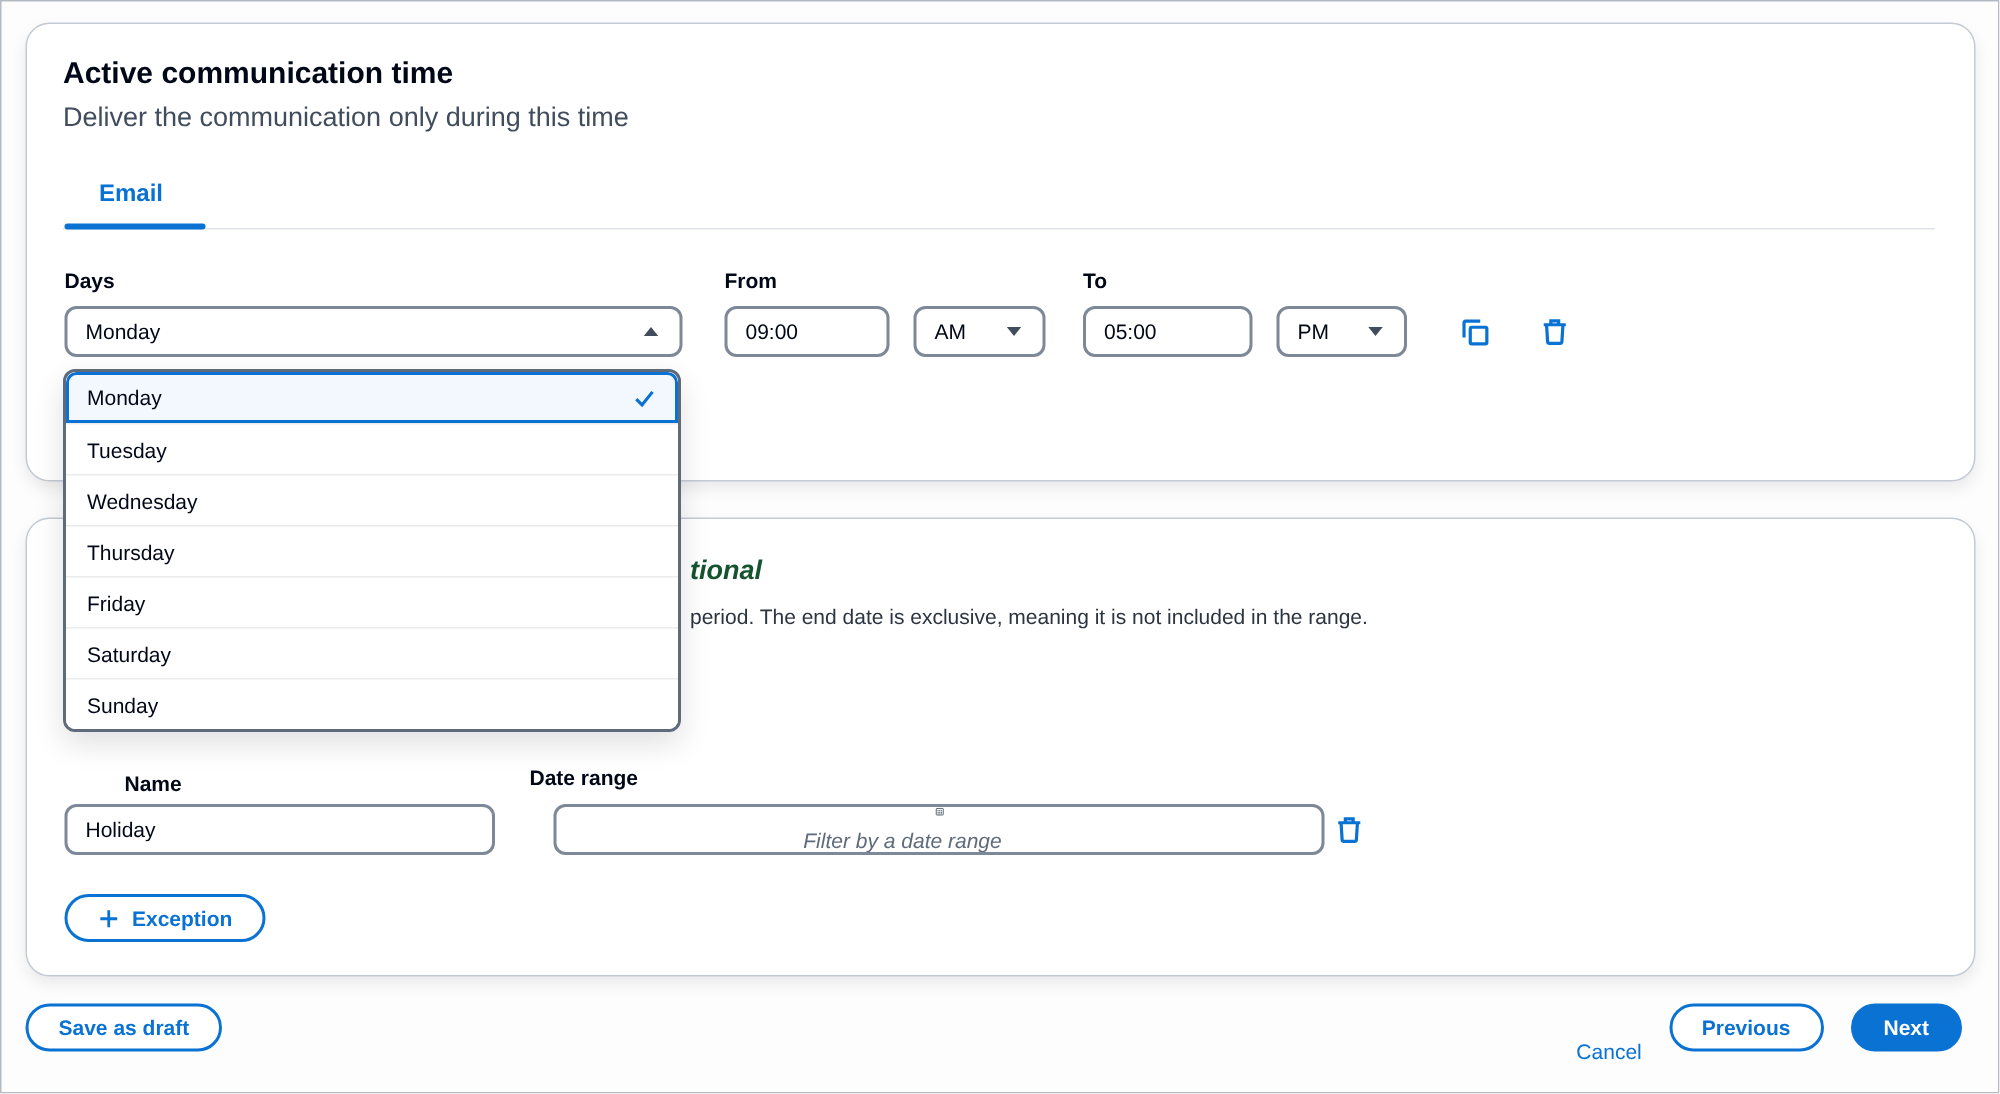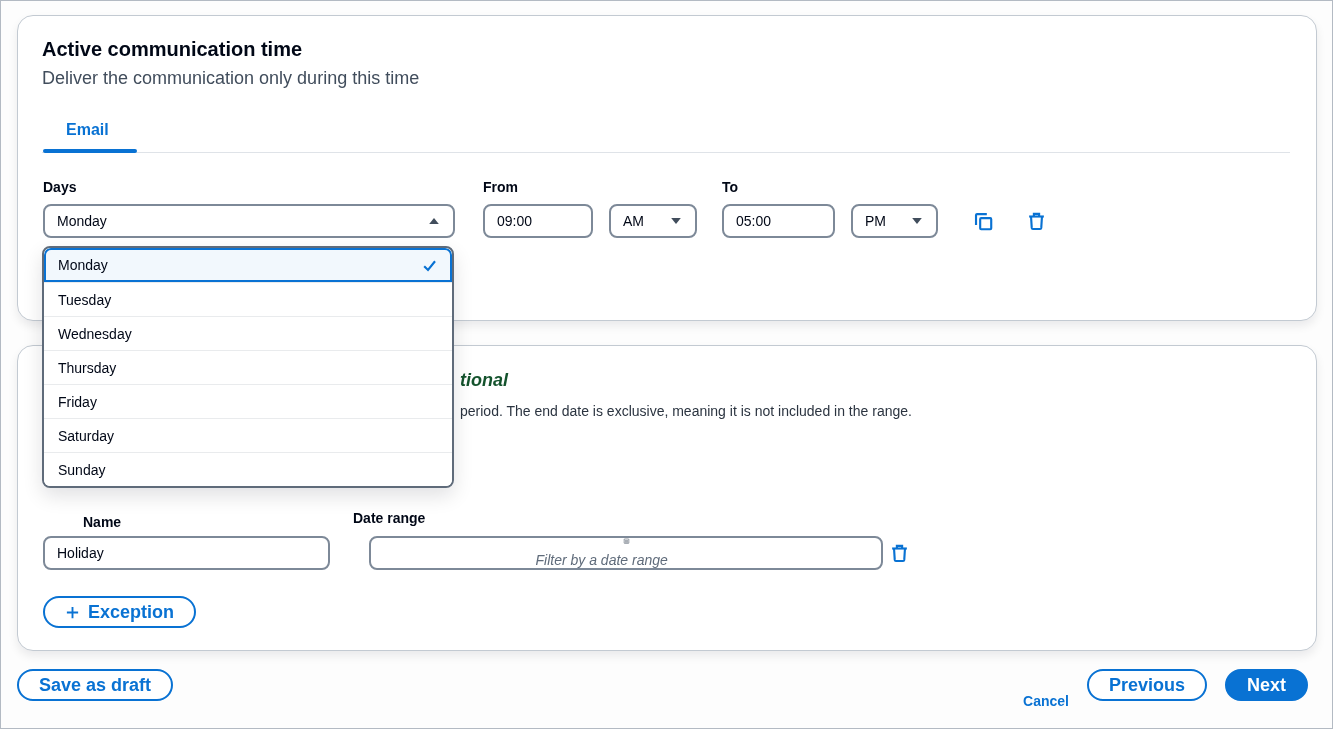--- a/index.html
+++ b/index.html
@@ -86,27 +86,27 @@
     position:absolute; left:351px; top:190px; width:514px; height:34px;
     border:2px solid #7d8998; border-radius:8px; background:#fff;
     display:flex; align-items:center; gap:8px; padding:0 13px;flex-direction:column;
   }
   .date-field input {
     flex:1; border:none; outline:none; font-family:inherit; font-size:14px; color:#000716; background:transparent;
   }
   input::placeholder { color:#5f6b7a; font-style:italic; }
 
   .btn {
-    height:32px; border-radius:20px; font-size:18px; font-weight:700;
+    height:32px; border-radius:20px; font-size:14px; font-weight:700;
     padding:0 20px; display:inline-flex; align-items:center; justify-content:center;
     gap:8px; cursor:pointer; font-family:inherit; background:#fff;
   }
   .btn-outline { border:2px solid #0972d3; color:#0972d3; }
   .btn-primary { border:2px solid #0972d3; background:#0972d3; color:#fff; }
-  .btn-link { border:none; background:none; color:#0972d3; font-weight:700; font-size:14px; padding:0; cursor:pointer; font-family:inherit;margin-top:32px; }
+  .btn-link { border:none; background:none; color:#0972d3; font-weight:400; font-size:14px; padding:0; cursor:pointer; font-family:inherit;margin-top:32px; }
 
   .btn-exception { position:absolute; left:25px; top:250px; }
 
   .footer {
     position:absolute; left:16px; right:24px; bottom:19px;
     display:flex; justify-content:space-between; align-items:center;
   }
   .footer-right { display:flex; align-items:center; gap:18px; }
 </style>
 </head>

